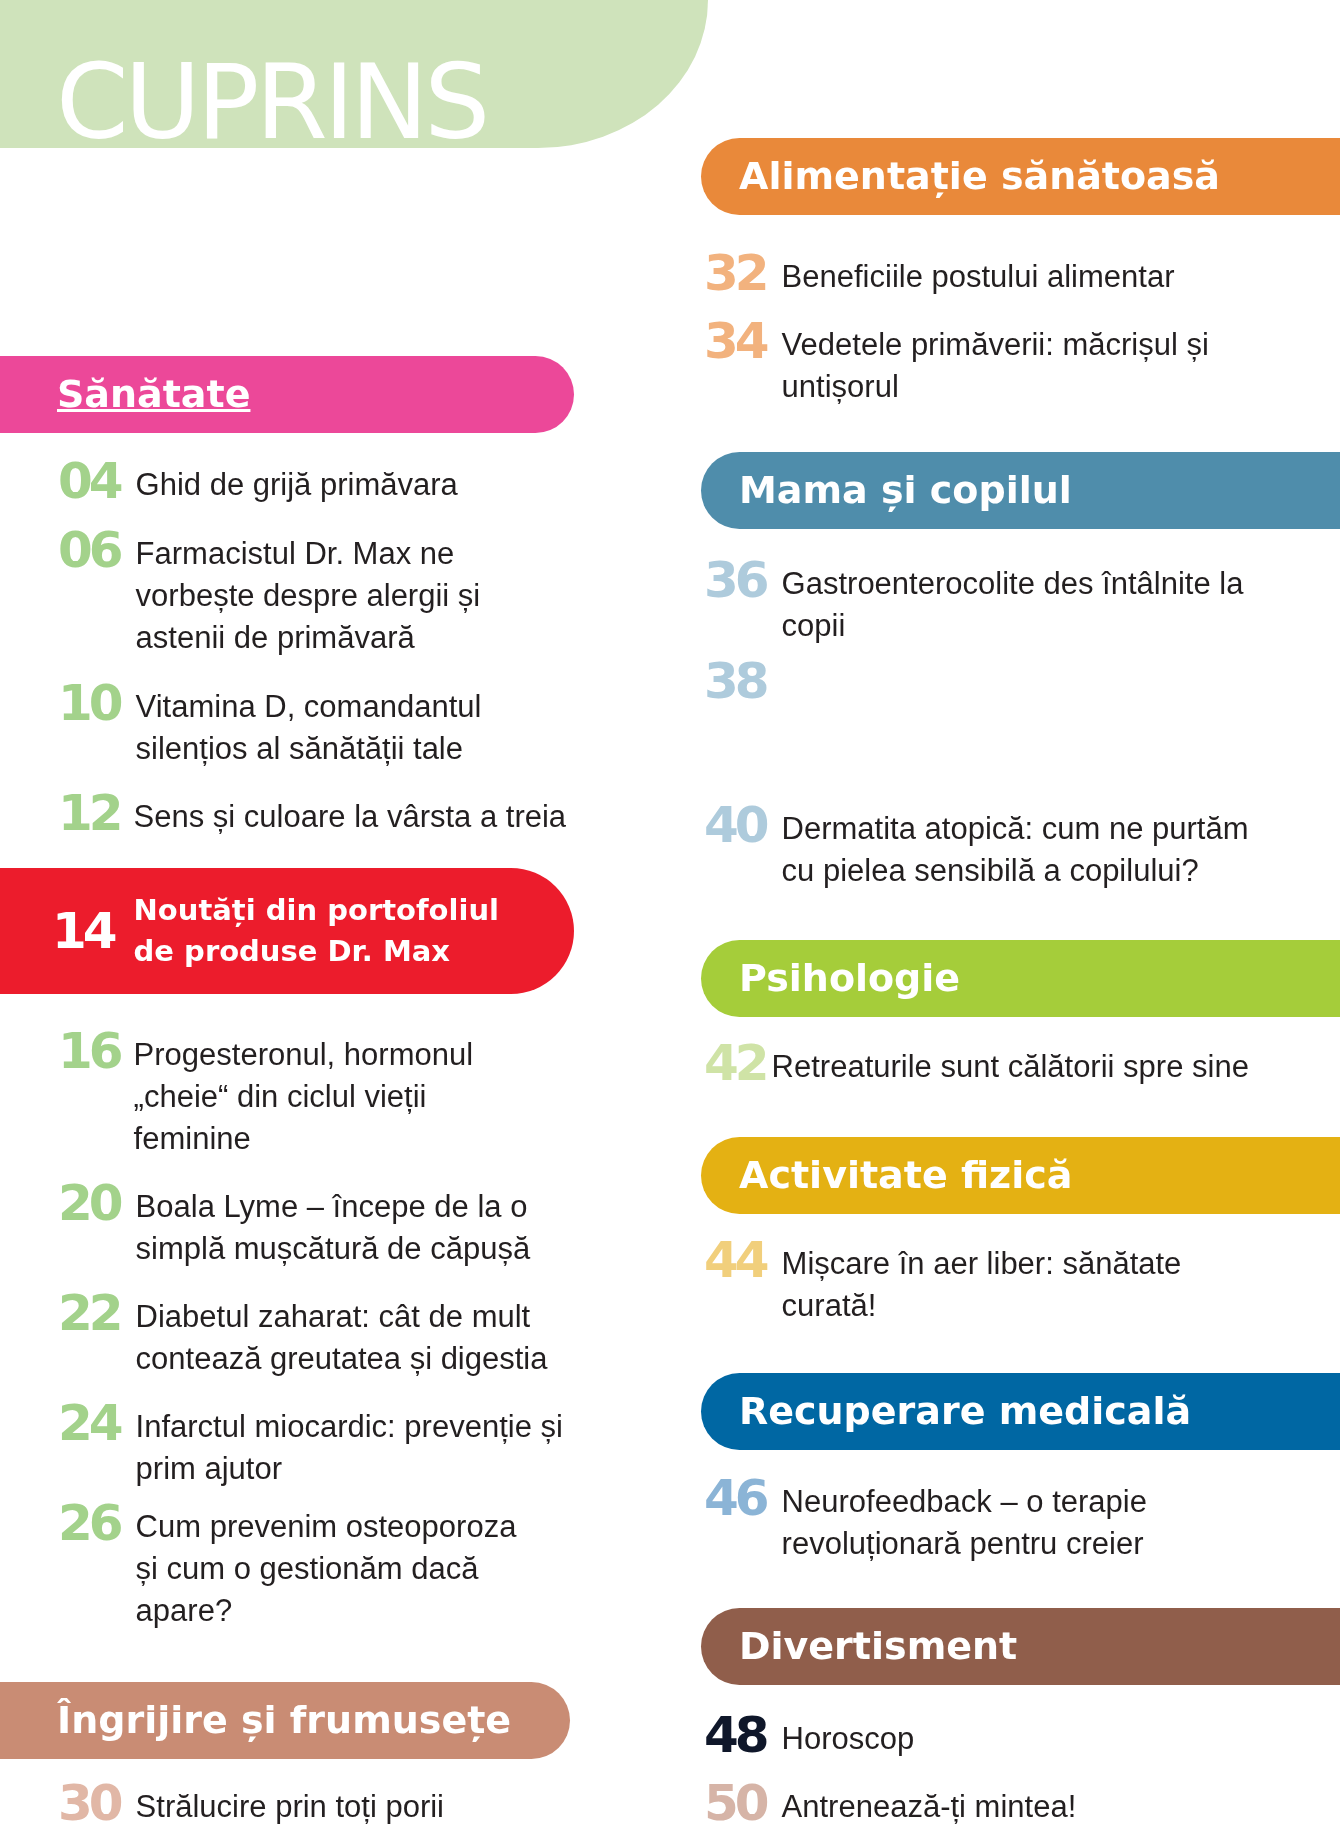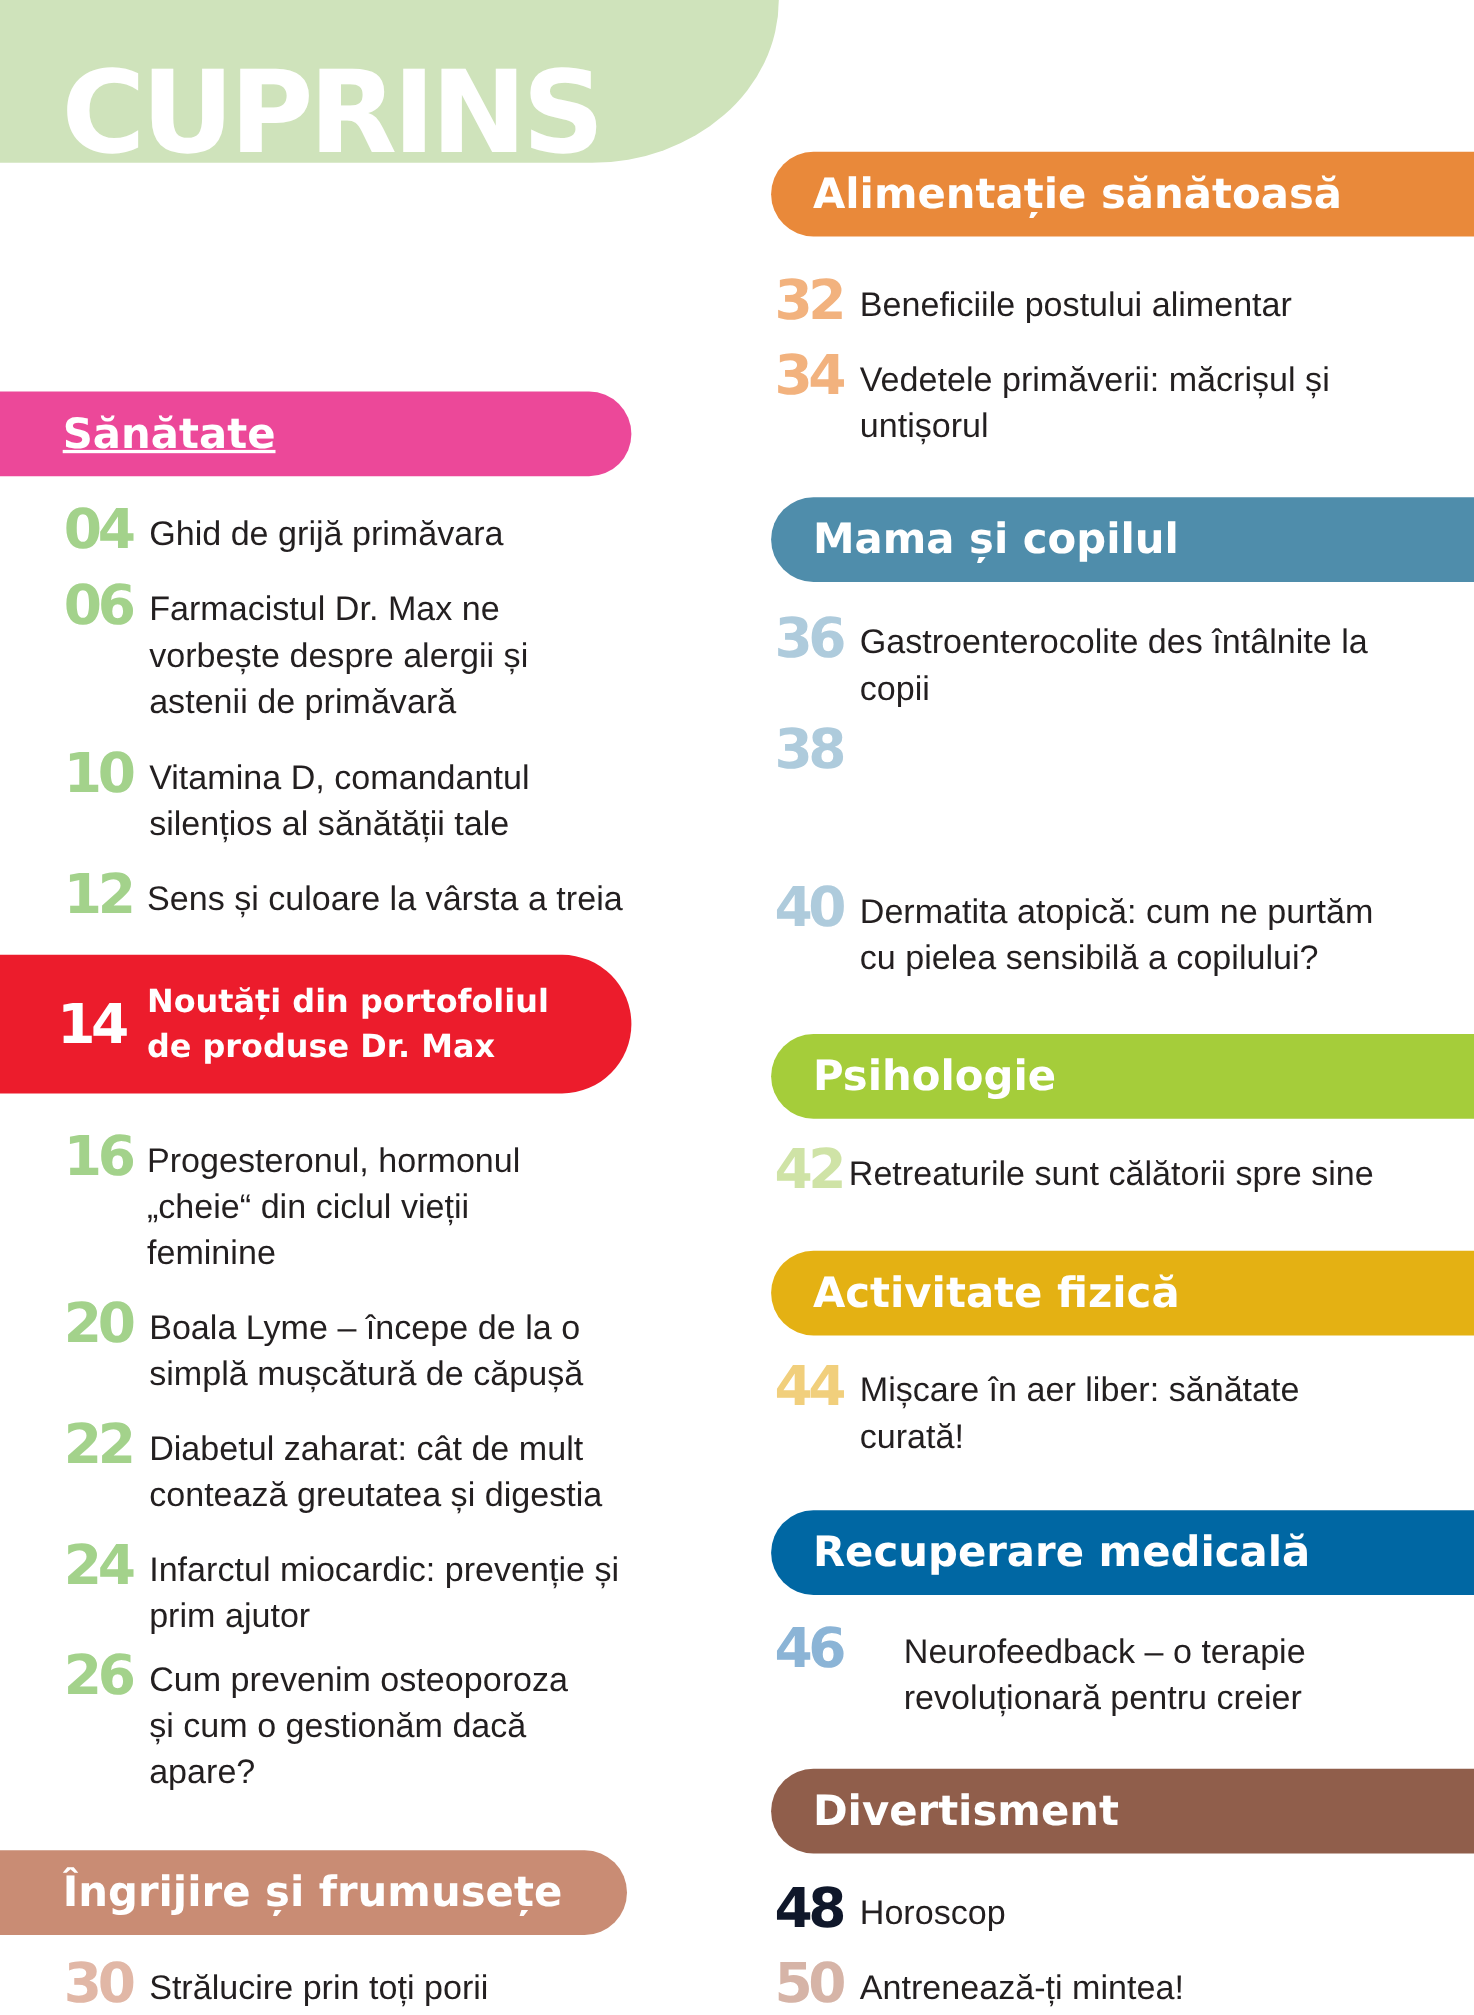--- a/index.html
+++ b/index.html
@@ -9,21 +9,21 @@
     font-family:"Liberation Sans", "DejaVu Sans", sans-serif;
     color:#231f20;
   }
   .title-blob {
     position:absolute; left:0; top:0; width:708px; height:148px;
     background:#cfe3bb;
     border-bottom-right-radius:170px 148px;
   }
   .title-text {
     position:absolute; left:56px; top:50px;
-    font-family:"DejaVu Sans", sans-serif; font-weight:bold;
+    font-family:"DejaVu Sans", sans-serif; font-weight:normal;
     font-size:104px; letter-spacing:-4px; color:#ffffff; line-height:104px;
   }
   .band {
     position:absolute; height:77px; color:#fff;
     font-family:"DejaVu Sans", sans-serif; font-weight:bold;
     font-size:38px; line-height:77px; box-sizing:border-box;
   }
   .band.left { left:0; padding-left:57px; border-radius:0 40px 40px 0; }
   .band.right { left:701px; width:639px; padding-left:38px; border-radius:40px 0 0 40px; }
   .item { position:absolute; display:flex; align-items:flex-start; }
@@ -142,21 +142,21 @@
 
 <div class="band right" style="top:1137px;background:#e4b113;">Activitate fizică</div>
 
 <div class="item" style="left:704px;top:1237px;width:620px;">
   <span class="num" style="color:#f1cf7c;">44</span>
   <span class="txt" style="margin-left:16px;width:440px;">Mișcare în aer liber: sănătate curată!</span>
 </div>
 
 <div class="band right" style="top:1373px;background:#0067a3;">Recuperare medicală</div>
 
-<div class="item" style="left:704px;top:1475px;width:620px;gap:40px;">
+<div class="item" style="left:704px;top:1475px;width:620px;">
   <span class="num" style="color:#8bb4d6;">46</span>
   <span class="txt" style="margin-left:16px;width:420px;">Neurofeedback – o terapie revoluționară pentru creier</span>
 </div>
 
 <div class="band right" style="top:1608px;background:#905e4b;">Divertisment</div>
 
 <div class="item" style="left:704px;top:1712px;width:620px;">
   <span class="num" style="color:#0f172a;">48</span>
   <span class="txt" style="margin-left:16px;">Horoscop</span>
 </div>

